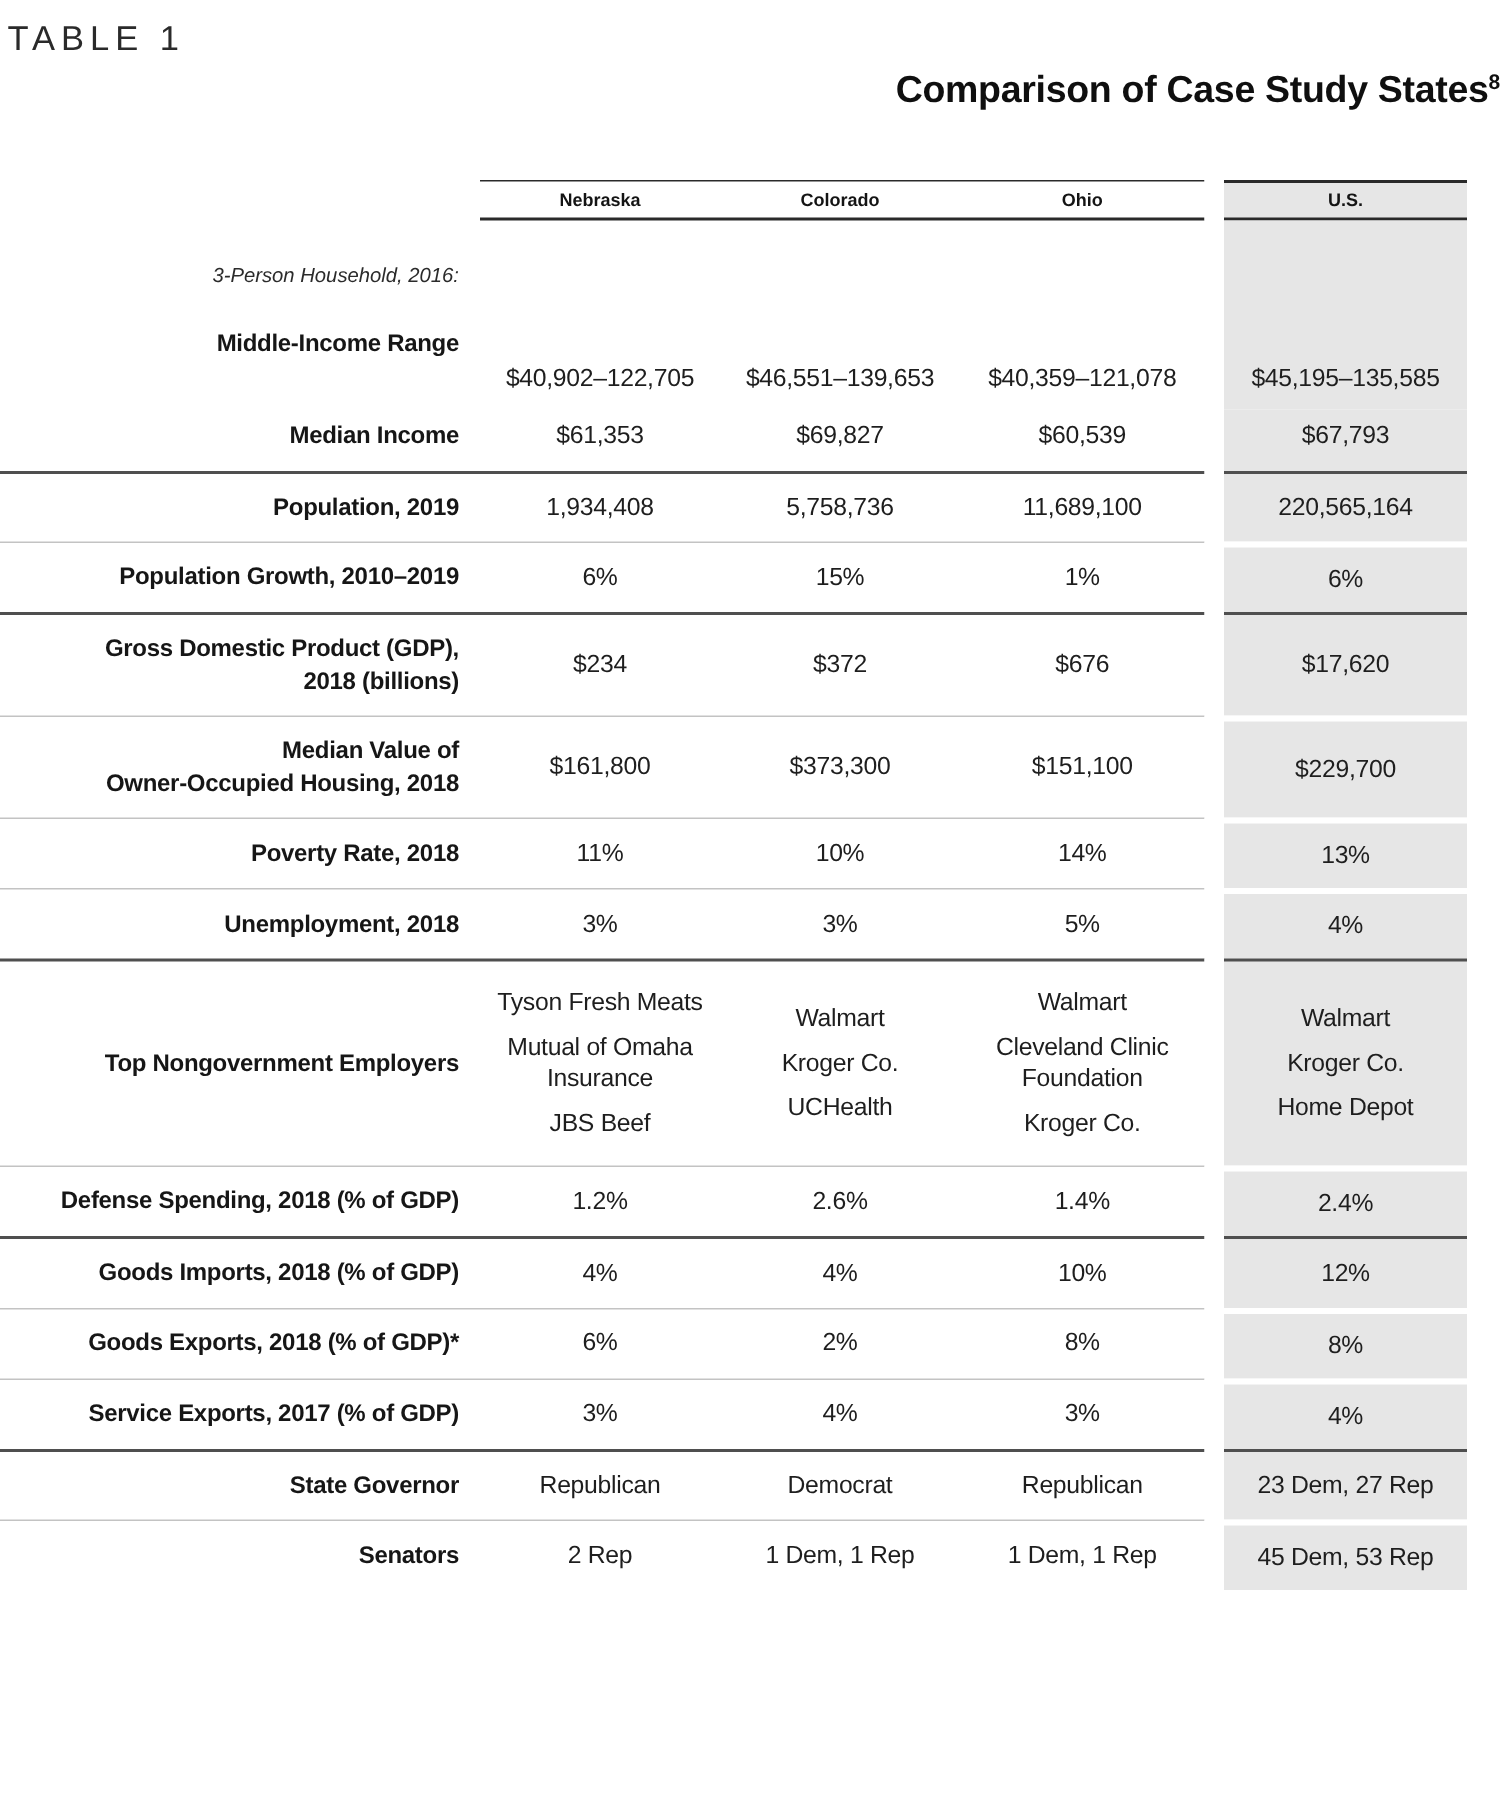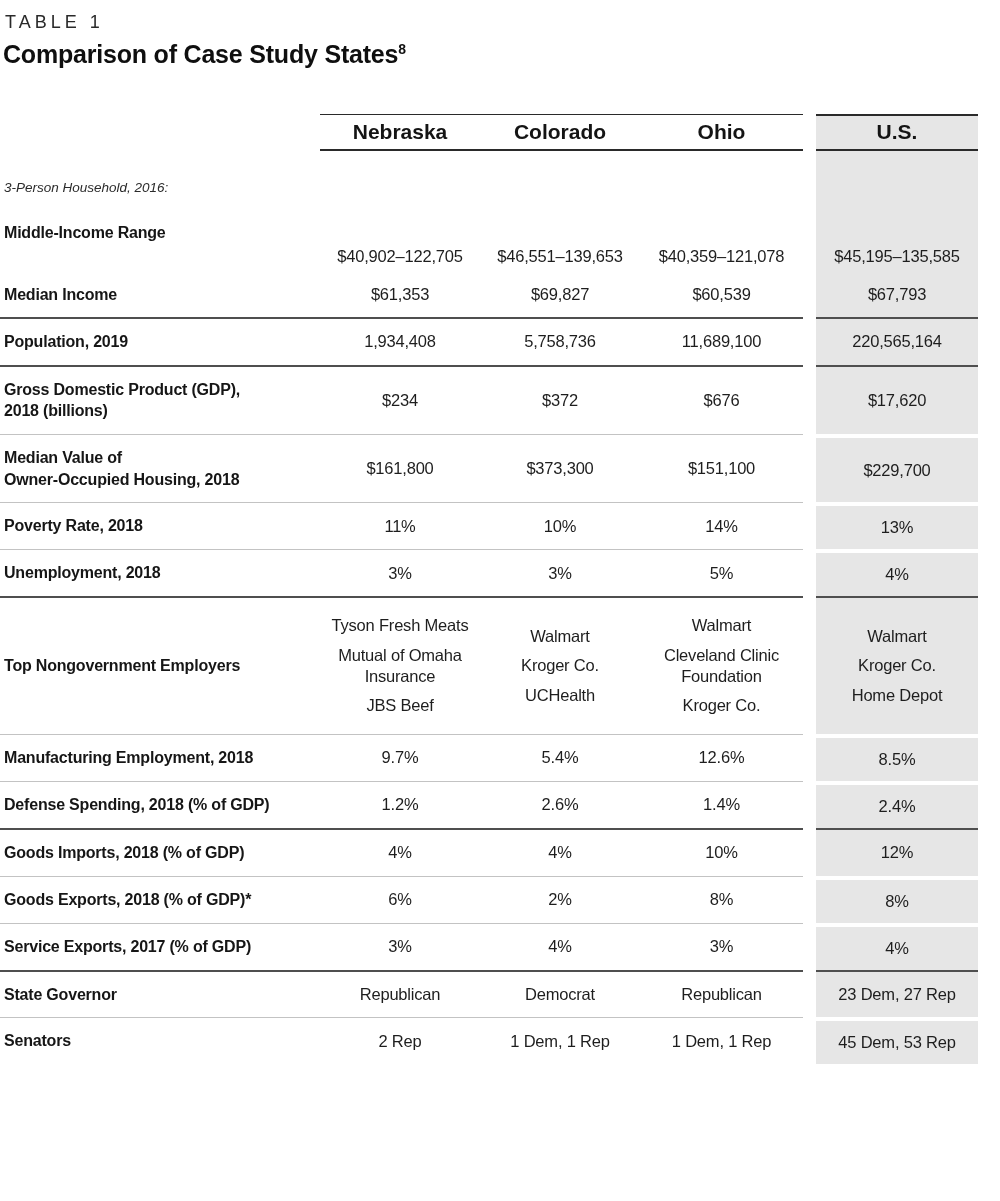--- a/index.html
+++ b/index.html
@@ -7,69 +7,70 @@
     width: 1000px; height: 1201px;
     background: #ffffff;
     font-family: "Liberation Sans", "DejaVu Sans", sans-serif;
     color: #1b1b1b;
     overflow: hidden;
   }
   .page { position: relative; width: 1000px; height: 1201px; }
 
   .eyebrow {
     margin: 12px 0 7px 5px;
-    font-size: 18px;
+    font-size: 23px;
     font-weight: 400;
     letter-spacing: 4px;
     color: #2a2a2a;
   }
   .title {
     margin: 0 0 0 3px;
     font-size: 25px;
     font-weight: 700;
     color: #0f0f0f;
     letter-spacing: -0.2px;
+    text-align: right;
   }
   .title sup { font-size: 14px; }
 
   table.case-table {
     border-collapse: separate;
     border-spacing: 0;
     table-layout: fixed;
     width: 978px;
     margin-top: 45px;
   }
   col.c-label { width: 320px; }
   col.c-ne { width: 160px; }
   col.c-co { width: 160px; }
   col.c-oh { width: 163px; }
   col.c-gap { width: 13px; }
   col.c-us { width: 162px; }
 
   th, td { vertical-align: middle; }
 
   th.state, th.us {
-    font-size: 21px;
+    font-size: 12px;
     font-weight: 700;
     text-align: center;
     padding: 4px 0 5px;
     color: #141414;
   }
   th.state {
     border-top: 1.5px solid var(--line-dark);
     border-bottom: 2.5px solid var(--line-dark);
   }
   th.us {
     border-top: 2.5px solid var(--line-dark);
     border-bottom: 2.5px solid var(--line-dark);
     background: var(--us-bg);
   }
 
   td.label {
-    text-align: left;
+    text-align: right;
     font-weight: 700;
     font-size: 16px;
     letter-spacing: -0.2px;
     line-height: 1.35;
     padding: 12px 14px 12px 4px;
     white-space: pre-line;
     color: #161616;
   }
   td.val {
     text-align: center;
@@ -156,20 +157,28 @@
 
     <tr class="heavy">
       <td class="label">Population, 2019</td>
       <td class="val">1,934,408</td>
       <td class="val">5,758,736</td>
       <td class="val">11,689,100</td>
       <td class="gap"></td>
       <td class="val us">220,565,164</td>
     </tr>
 
+    <tr class="light">
+      <td class="label">Population Growth, 2010–2019</td>
+      <td class="val">6%</td>
+      <td class="val">15%</td>
+      <td class="val">1%</td>
+      <td class="gap"></td>
+      <td class="val us">6%</td>
+    </tr>
 
 
     <tr class="heavy">
       <td class="label">Gross Domestic Product (GDP),
 2018 (billions)</td>
       <td class="val">$234</td>
       <td class="val">$372</td>
       <td class="val">$676</td>
       <td class="gap"></td>
       <td class="val us">$17,620</td>
@@ -222,28 +231,20 @@
             <div class="entry">Kroger Co.</div>
           </td>
       <td class="gap"></td>
       <td class="val us">
             <div class="entry">Walmart</div>
             <div class="entry">Kroger Co.</div>
             <div class="entry">Home Depot</div>
           </td>
     </tr>
 
-    <tr class="light">
-      <td class="label">Manufacturing Employment, 2018</td>
-      <td class="val">9.7%</td>
-      <td class="val">5.4%</td>
-      <td class="val">12.6%</td>
-      <td class="gap"></td>
-      <td class="val us">8.5%</td>
-    </tr>
 
     <tr class="light">
       <td class="label">Defense Spending, 2018 (% of GDP)</td>
       <td class="val">1.2%</td>
       <td class="val">2.6%</td>
       <td class="val">1.4%</td>
       <td class="gap"></td>
       <td class="val us">2.4%</td>
     </tr>
 

